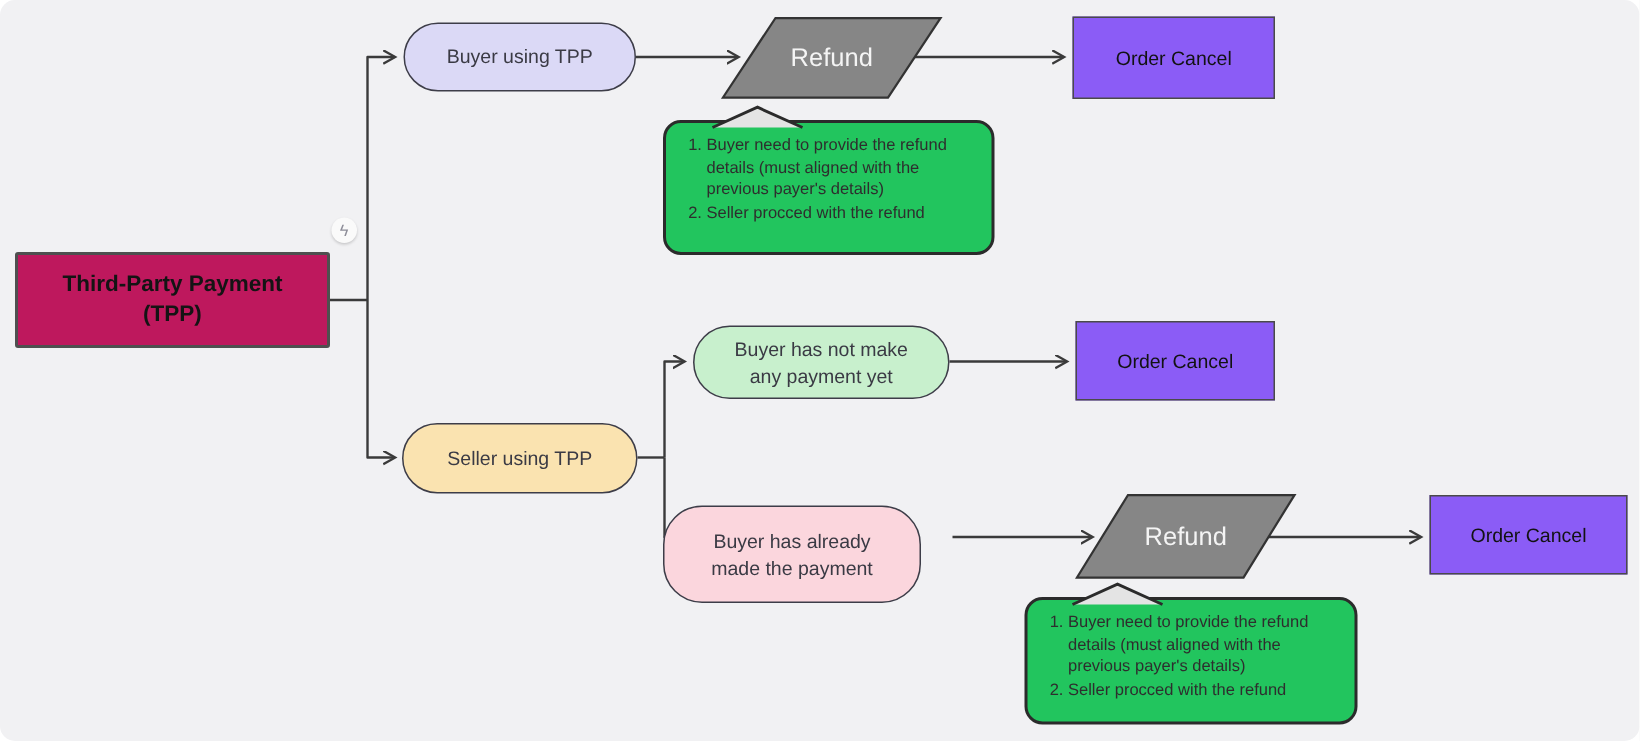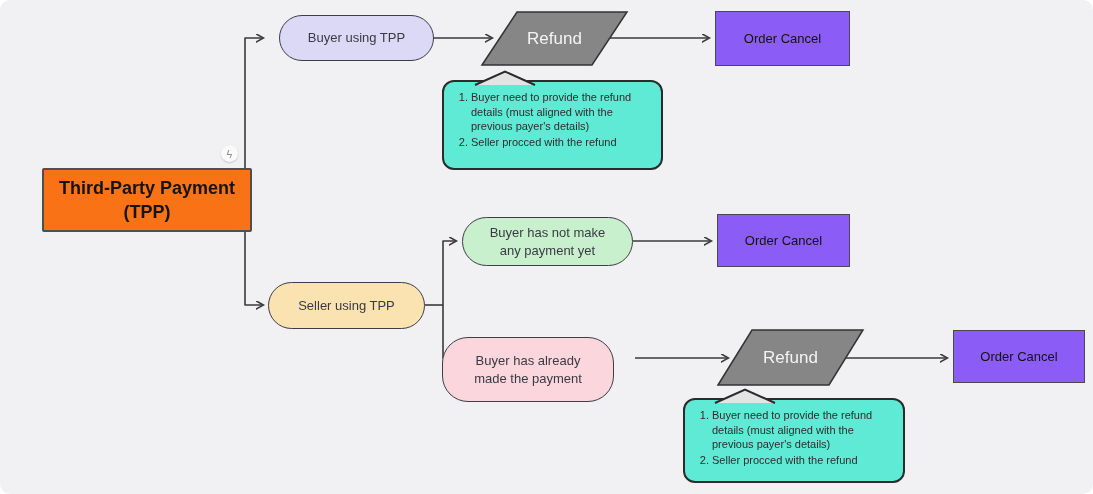--- a/index.html
+++ b/index.html
@@ -4,30 +4,30 @@
 <style>
   html,body{margin:0;padding:0;background:#ffffff;}
   .canvas{
     position:relative;width:1093px;height:494px;background:#f1f1f3;
     border-radius:10px;overflow:hidden;
     font-family:"Liberation Sans",sans-serif;
   }
   .layer{position:absolute;left:0;top:0;z-index:1;}
   .node{position:absolute;z-index:2;display:flex;align-items:center;justify-content:center;
     text-align:center;box-sizing:border-box;white-space:pre-line;}
-  .rect-root{background:#f97316;border:2px solid #4f4f4f;border-radius:2px;
-    font-size:18px;font-weight:600;color:#141414;line-height:1.35;margin-left:32px;}
+  .rect-root{background:#be185d;border:2px solid #4f4f4f;border-radius:2px;
+    font-size:15px;font-weight:600;color:#141414;line-height:1.35;}
   .pill{border:1.6px solid #3d3d48;border-radius:26px;font-size:13px;color:#3a3a44;line-height:1.35;}
   .pill-lavender{background:#dbd9f6;}
   .pill-yellow{background:#fae3b0;}
   .pill-green{background:#c8f0cd;}
   .pill-pink{background:#fbd6dd;}
   .cancel{background:#8b5cf6;border:1.6px solid #4a4a4a;font-size:13px;font-weight:500;color:#121212;}
   .refund-label{background:transparent;color:#f4f4f4;font-size:17px;z-index:3;}
-  .note{position:absolute;z-index:2;background:#5eead4;border:2px solid #2b2b2b;border-radius:12px;
+  .note{position:absolute;z-index:2;background:#22c55e;border:2px solid #2b2b2b;border-radius:12px;
     box-sizing:border-box;color:#2e2e2e;}
   .note ol{margin:0;padding:8px 8px 8px 27px;font-size:11px;line-height:1.32;}
   .note li{margin:0 0 1px 0;}
   .note-tail{position:absolute;z-index:4;}
   .quick-icon{position:absolute;z-index:3;width:17px;height:17px;border-radius:50%;
     background:#fafafa;box-shadow:0 1px 2px rgba(0,0,0,.18);display:flex;align-items:center;
     justify-content:center;font-size:11px;color:#8f8f9a;cursor:pointer;}
 </style>
 </head>
 <body>
@@ -58,21 +58,21 @@
   </svg>
 
   <div class="node rect-root" style="left:10px;top:168px;width:210px;height:64px;">
     <span>Third-Party Payment
 (TPP)</span>
   </div>
   <div class="quick-icon" style="left:221px;top:145px;">
     <span>ϟ</span>
   </div>
 
-  <div class="node pill pill-lavender" style="left:279px;top:15px;width:155px;height:46px;">
+  <div class="node pill pill-lavender" style="left:269px;top:15px;width:155px;height:46px;">
     <span>Buyer using TPP</span>
   </div>
   <div class="node pill pill-green" style="left:462px;top:217px;width:171px;height:49px;">
     <span>Buyer has not make
 any payment yet</span>
   </div>
   <div class="node pill pill-yellow" style="left:268px;top:282px;width:157px;height:47px;">
     <span>Seller using TPP</span>
   </div>
   <div class="node pill pill-pink" style="left:442px;top:337px;width:172px;height:65px;">

